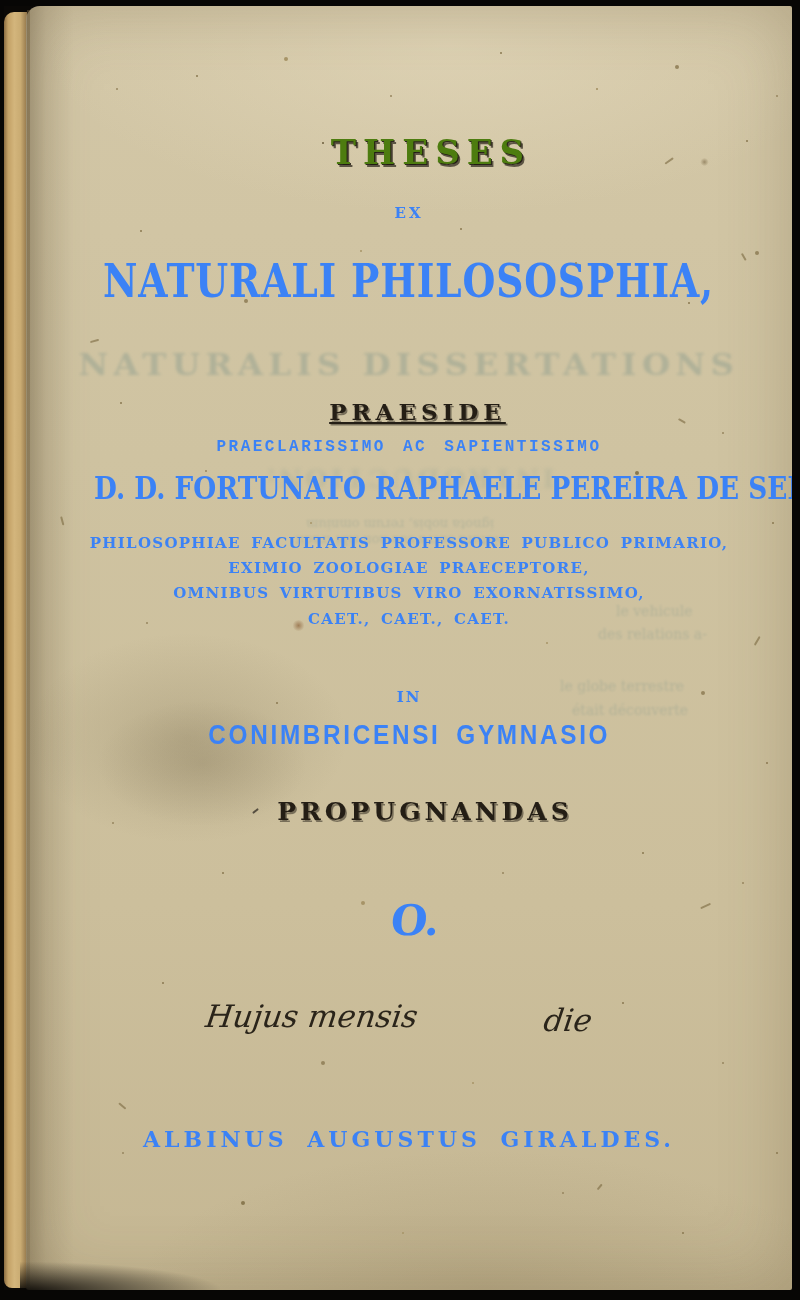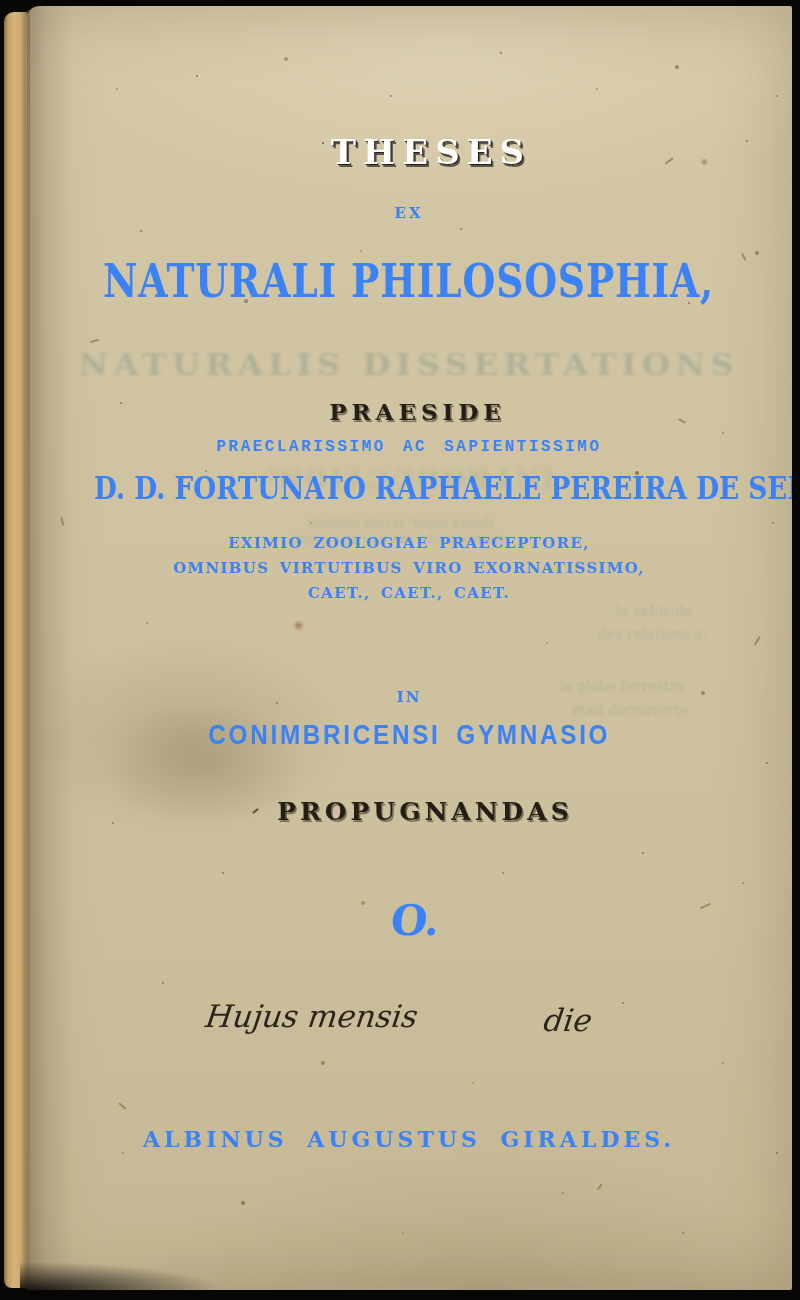--- a/index.html
+++ b/index.html
@@ -24,28 +24,28 @@
     background:radial-gradient(ellipse at 0% 100%, rgba(8,6,4,.95), rgba(8,6,4,0) 72%);}
   .gutter-crease{position:absolute;left:27px;top:10px;bottom:14px;width:3px;
     background:linear-gradient(180deg, rgba(110,90,55,.45), rgba(110,90,55,.2));}
 
   
   .txt{position:absolute;left:26px;right:8px;text-align:center;color:#3b82f6;}
   .nowrap{white-space:nowrap;}
   .sqz{display:inline-block;white-space:nowrap;}
 
   .t-theses{top:132px;font-weight:700;font-size:34px;letter-spacing:7px;padding-left:44px;
-    color:#ffffff;text-shadow:2.5px 2.5px 0 rgba(27,21,14,.65), 1px 1px 0 rgba(27,21,14,.9);}
+    color:#4d7c0f;text-shadow:2.5px 2.5px 0 rgba(27,21,14,.65), 1px 1px 0 rgba(27,21,14,.9);}
   .t-ex{top:204px;font-weight:700;font-size:15px;letter-spacing:3px;}
   .t-main{top:254px;font-weight:700;font-size:46px;}
   .t-main .sqz{transform:scaleX(.82);letter-spacing:1px;}
   .t-quas{top:350px;font-size:26px;letter-spacing:1px;padding-left:22px;}
   .t-ornate{font-weight:700;color:#241e15;
     text-shadow:1.5px 1.5px 0 rgba(36,30,21,.5), -0.5px -0.5px 0 rgba(210,198,170,.35);}
-  .t-praeside{top:398px;font-size:23px;letter-spacing:5px;padding-left:17px;}
+  .t-praeside{top:398px;font-size:23px;letter-spacing:5px;padding-left:17px;text-decoration:underline;}
   .t-honor{top:438px;font-weight:700;font-size:16px;letter-spacing:2.5px;word-spacing:5px;font-family:Liberation Mono, monospace;}
   .t-name{top:470px;font-weight:700;font-size:31px;}
   .t-name .sqz{transform:scaleX(.85);}
   .t-titles{top:531px;font-weight:700;font-size:15px;letter-spacing:1.3px;word-spacing:4px;
     line-height:25.2px;}
   .t-in{top:672px;font-weight:700;font-size:15px;letter-spacing:2px;margin-top:16px;}
   .t-inst{top:720px;font-family:"Liberation Sans",sans-serif;font-weight:700;font-size:27px;}
   .t-inst .sqz{transform:scaleX(.9);letter-spacing:3px;word-spacing:7px;}
   .t-propug{top:797px;font-size:25px;letter-spacing:4px;padding-left:32px;}
   .t-initial{top:896px;font-weight:700;font-size:42px;padding-left:12px;}
@@ -120,20 +120,21 @@
   <div class="ghost g-frag" style="left:560px;top:678px;">le globe terrestre</div>
   <div class="ghost g-frag" style="left:572px;top:702px;">était découverte</div>
 
   <div class="txt t-theses nowrap">THESES</div>
   <div class="txt t-ex">EX</div>
   <div class="txt t-main"><span class="sqz">NATURALI PHILOSOSPHIA,</span></div>
   <div class="txt t-ornate t-praeside nowrap">PRAESIDE</div>
   <div class="txt t-honor nowrap">PRAECLARISSIMO AC SAPIENTISSIMO</div>
   <div class="txt t-name"><span class="sqz">D. D. FORTUNATO RAPHAELE PEREIRA DE SENNA,</span></div>
   <div class="txt t-titles">
+    <div>PHILOSOPHIAE FACULTATIS PROFESSORE PUBLICO PRIMARIO,</div>
     <div>EXIMIO ZOOLOGIAE PRAECEPTORE,</div>
     <div>OMNIBUS VIRTUTIBUS VIRO EXORNATISSIMO,</div>
     <div>CAET., CAET., CAET.</div>
   </div>
   <div class="txt t-in">IN</div>
   <div class="txt t-inst"><span class="sqz">CONIMBRICENSI GYMNASIO</span></div>
   <div class="txt t-ornate t-propug nowrap">PROPUGNANDAS</div>
   <div class="txt t-initial"><span class="sqz">O.</span></div>
   <div class="txt t-script">
     <span class="dl left">Hujus mensis</span>

